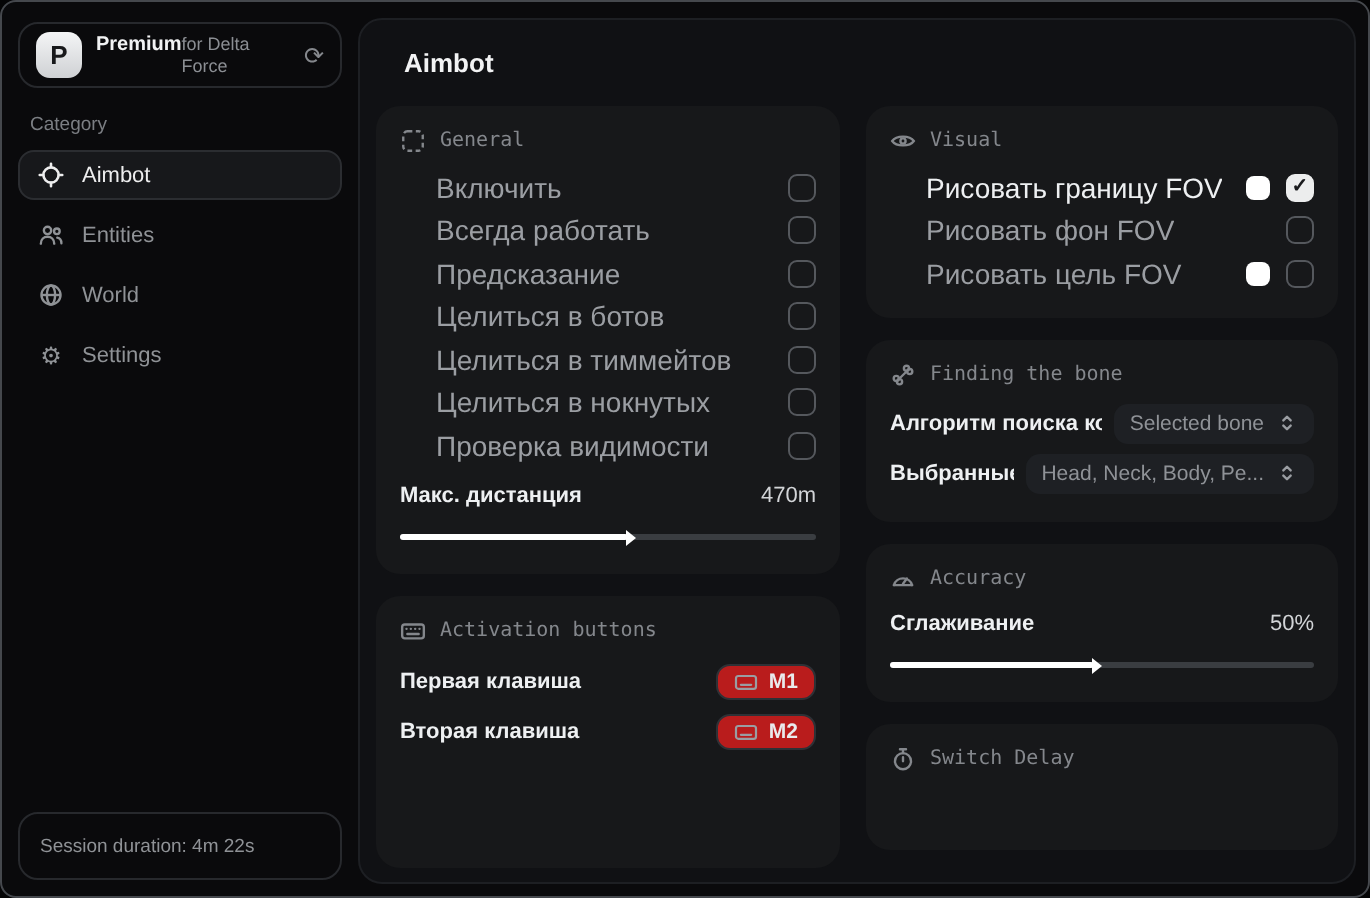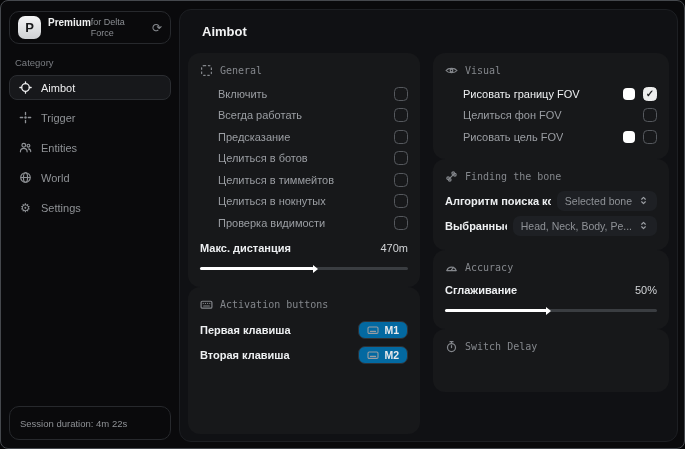--- a/index.html
+++ b/index.html
@@ -32,51 +32,51 @@
   .session-box { position:absolute; left:8px; right:8px; bottom:8px; height:34px;
     border:1px solid #27292d; border-radius:10px; display:flex; align-items:center;
     padding:0 10px; color:#8f9296; font-size:9.5px; }
 
   
   .main { position:absolute; left:178px; top:8px; width:499px; height:433px;
     background:#101114; border:1px solid #1d1f23; border-radius:12px;
     padding:12px 8px 8px 8px; overflow:hidden; }
   .main-title { font-size:13px; font-weight:700; color:#f2f3f4; margin:2px 0 14px 14px; }
   .columns { display:flex; gap:13px; height:381px; overflow:hidden; align-items:stretch; }
-  .col { width:236px; display:flex; flex-direction:column; }
+  .col { width:236px; display:flex; flex-direction:column; gap:11px; }
   .col-left .card-grow { flex:1; }
 
   .card { background:#17181a; border-radius:12px; padding:11px 12px; }
   .card-head { display:flex; align-items:center; gap:7px; margin-bottom:6px;
     color:#84878c; font-family:"DejaVu Sans Mono", monospace; font-size:10px; }
   .card-head .icon { width:13px; height:13px; display:inline-flex; color:#84878c; }
 
   .row { display:flex; align-items:center; justify-content:space-between; height:21.5px; }
-  .row-lbl { font-size:11px; color:#9b9ea3; white-space:nowrap; overflow:hidden;padding-left:18px; }
+  .row-lbl { font-size:14px; color:#9b9ea3; white-space:nowrap; overflow:hidden;padding-left:18px; }
   .row-lbl.bright { color:#eef0f2; font-weight:400; }
   .bold-lbl { font-size:11px; font-weight:700; color:#eef0f2; white-space:nowrap; overflow:hidden; }
   .val { font-size:11px; color:#d2d4d7; white-space:nowrap; margin-left:8px; }
 
   .cb { width:14px; height:14px; border:1.5px solid #55585d; border-radius:4.5px;
     flex-shrink:0; cursor:pointer; display:flex; align-items:center; justify-content:center; }
   .cb.checked { background:#eceded; border-color:#eceded; }
   .cb.checked::after { content:"✓"; color:#1a1b1d; font-size:10px; font-weight:700; line-height:1; }
   .ctrl-group { display:flex; align-items:center; gap:8px; }
   .swatch { width:12px; height:12px; border-radius:4px; cursor:pointer; }
 
   .slider { position:relative; height:3px; background:#3a3d41; border-radius:2px;
     margin:8px 0 6px 0; cursor:pointer; }
   .sl-fill { position:absolute; left:0; top:0; height:3px; background:#ffffff; border-radius:2px; }
   .sl-fill::after { content:""; position:absolute; right:-4px; top:50%;
     transform:translateY(-50%); width:0; height:0;
     border-left:5px solid #fff; border-top:4px solid transparent; border-bottom:4px solid transparent; }
   .slider-block { margin-top:4px;text-align:center; }
 
   .kb-row { height:25px; }
-  .kb { display:flex; align-items:center; gap:5px; background:#0369a1; border:1px solid #2e3136;
+  .kb { display:flex; align-items:center; gap:5px; background:#b91c1c; border:1px solid #2e3136;
     border-radius:7px; padding:2px 8px; color:#e9eaec; font-size:10.5px; font-weight:600;
     cursor:pointer; flex-shrink:0; }
   .kb .icon, .dd .icon { display:inline-flex; color:#9a9da2; }
 
   .dd-row { height:25px; }
   .dd { display:flex; gap:6px; background:#1e2024; border-radius:7px;
     padding:4px 8px; color:#8f9297; font-size:10.5px; cursor:pointer; flex-shrink:0;
     margin-left:6px; }
   .dd-val { white-space:nowrap; overflow:hidden; max-width:118px; }
 </style>
@@ -99,29 +99,20 @@
 
     <div class="nav">
       <div class="nav-item active">
         <span class="nav-ic">
           <svg width="13" height="13" viewBox="0 0 12 12" fill="none" stroke="currentColor" stroke-width="1.2" stroke-linecap="round">
             <circle cx="6" cy="6" r="3.5"></circle>
               <path d="M6 0.8V2.4M6 9.6v1.6M0.8 6h1.6M9.6 6h1.6"></path>
           </svg>
         </span>
         <span>Aimbot</span>
-      </div>
-      <div class="nav-item">
-        <span class="nav-ic">
-          <svg width="13" height="13" viewBox="0 0 12 12" fill="none" stroke="currentColor" stroke-width="1.2" stroke-linecap="round">
-            <path d="M6 1.2v2.2M6 8.6v2.2M1.2 6h2.2M8.6 6h2.2"></path>
-              <circle cx="6" cy="6" r="1.1" fill="currentColor" stroke="none"></circle>
-          </svg>
-        </span>
-        <span>Trigger</span>
       </div>
       <div class="nav-item">
         <span class="nav-ic">
           <svg width="13" height="13" viewBox="0 0 12 12" fill="none" stroke="currentColor" stroke-width="1.1" stroke-linecap="round">
             <circle cx="4.4" cy="3.9" r="1.7"></circle>
               <path d="M1.3 10c0-2 1.4-3.2 3.1-3.2S7.5 8 7.5 10"></path>
             <circle cx="8.7" cy="4.3" r="1.3"></circle>
               <path d="M8.9 7.2c1.2 0.2 1.9 1.3 1.9 2.6"></path>
           </svg>
         </span>
@@ -257,21 +248,21 @@
           </div>
 
           <div class="row">
             <span class="row-lbl bright">Рисовать границу FOV</span>
             <span class="ctrl-group">
               <span class="swatch" style="background: rgb(255, 255, 255);"></span>
               <span class="cb checked"></span>
             </span>
           </div>
           <div class="row">
-            <span class="row-lbl">Целиться фон FOV</span>
+            <span class="row-lbl">Рисовать фон FOV</span>
             <span class="ctrl-group">
               <span class="cb"></span>
             </span>
           </div>
           <div class="row">
             <span class="row-lbl">Рисовать цель FOV</span>
             <span class="ctrl-group">
               <span class="swatch" style="background: rgb(255, 255, 255);"></span>
               <span class="cb"></span>
             </span>

